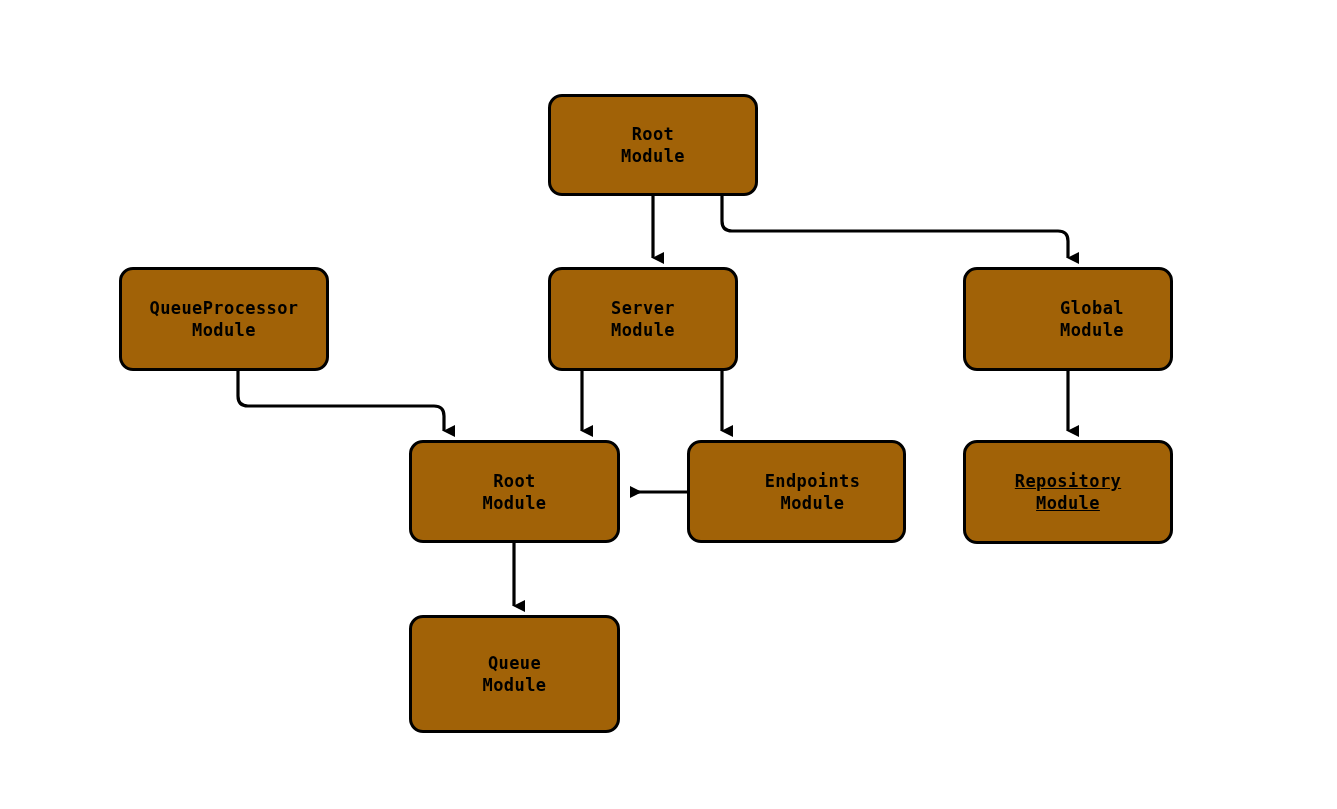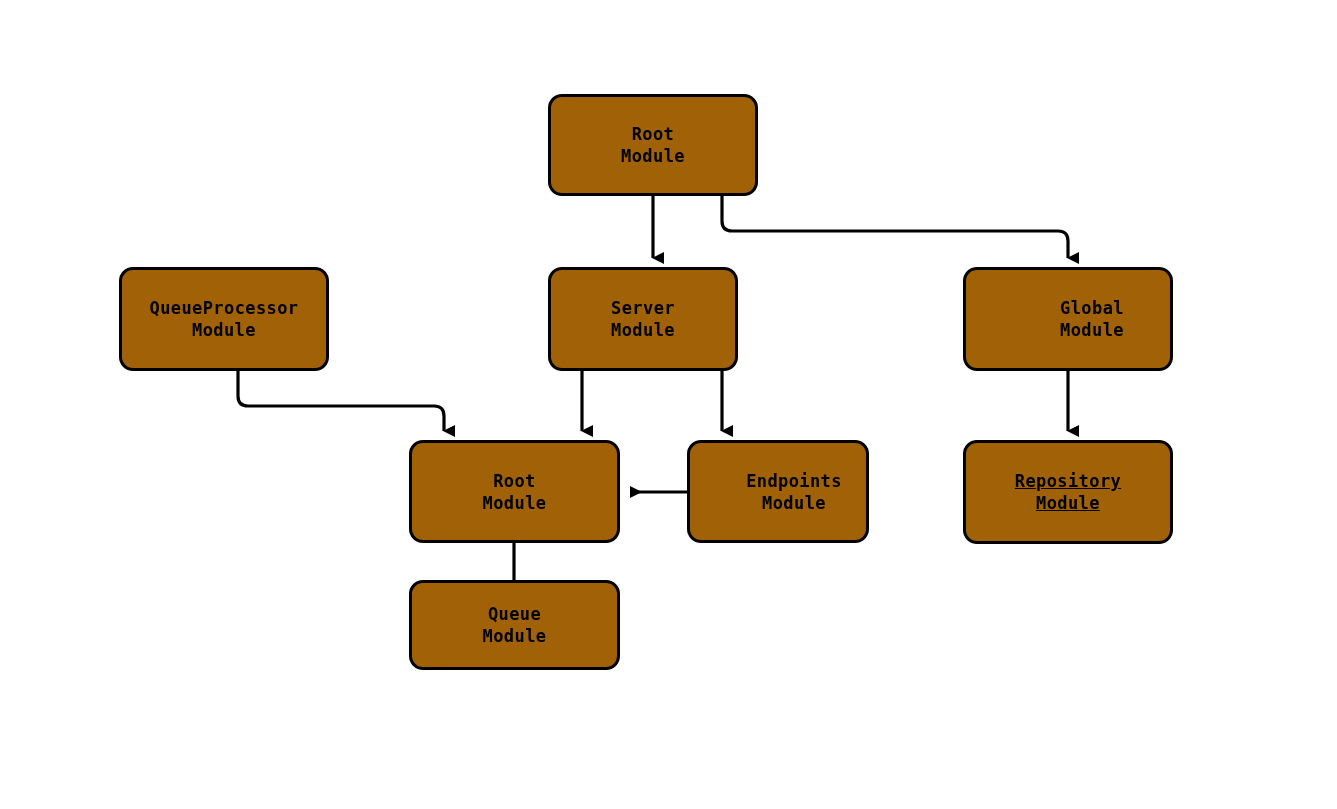--- a/index.html
+++ b/index.html
@@ -94,28 +94,28 @@
   <div class="node" style="left:963px; top:267px; width:210px; height:104px;padding-left:48px;">
     <div class="node-label">Global
 Module</div>
   </div>
 
   <div class="node" style="left:409px; top:440px; width:211px; height:103px;">
     <div class="node-label">Root
 Module</div>
   </div>
 
-  <div class="node" style="left:687px; top:440px; width:182px; height:103px;padding-left:32px;">
+  <div class="node" style="left:687px; top:440px; width:219px; height:103px;padding-left:32px;">
     <div class="node-label">Endpoints
 Module</div>
   </div>
 
   <div class="node" style="left:963px; top:440px; width:210px; height:104px;text-decoration:underline;">
     <div class="node-label">Repository
 Module</div>
   </div>
 
-  <div class="node" style="left:409px; top:580px; width:211px; height:90px;">
+  <div class="node" style="left:409px; top:615px; width:211px; height:118px;">
     <div class="node-label">Queue
 Module</div>
   </div>
 
 </div>
 
 </body></html>

